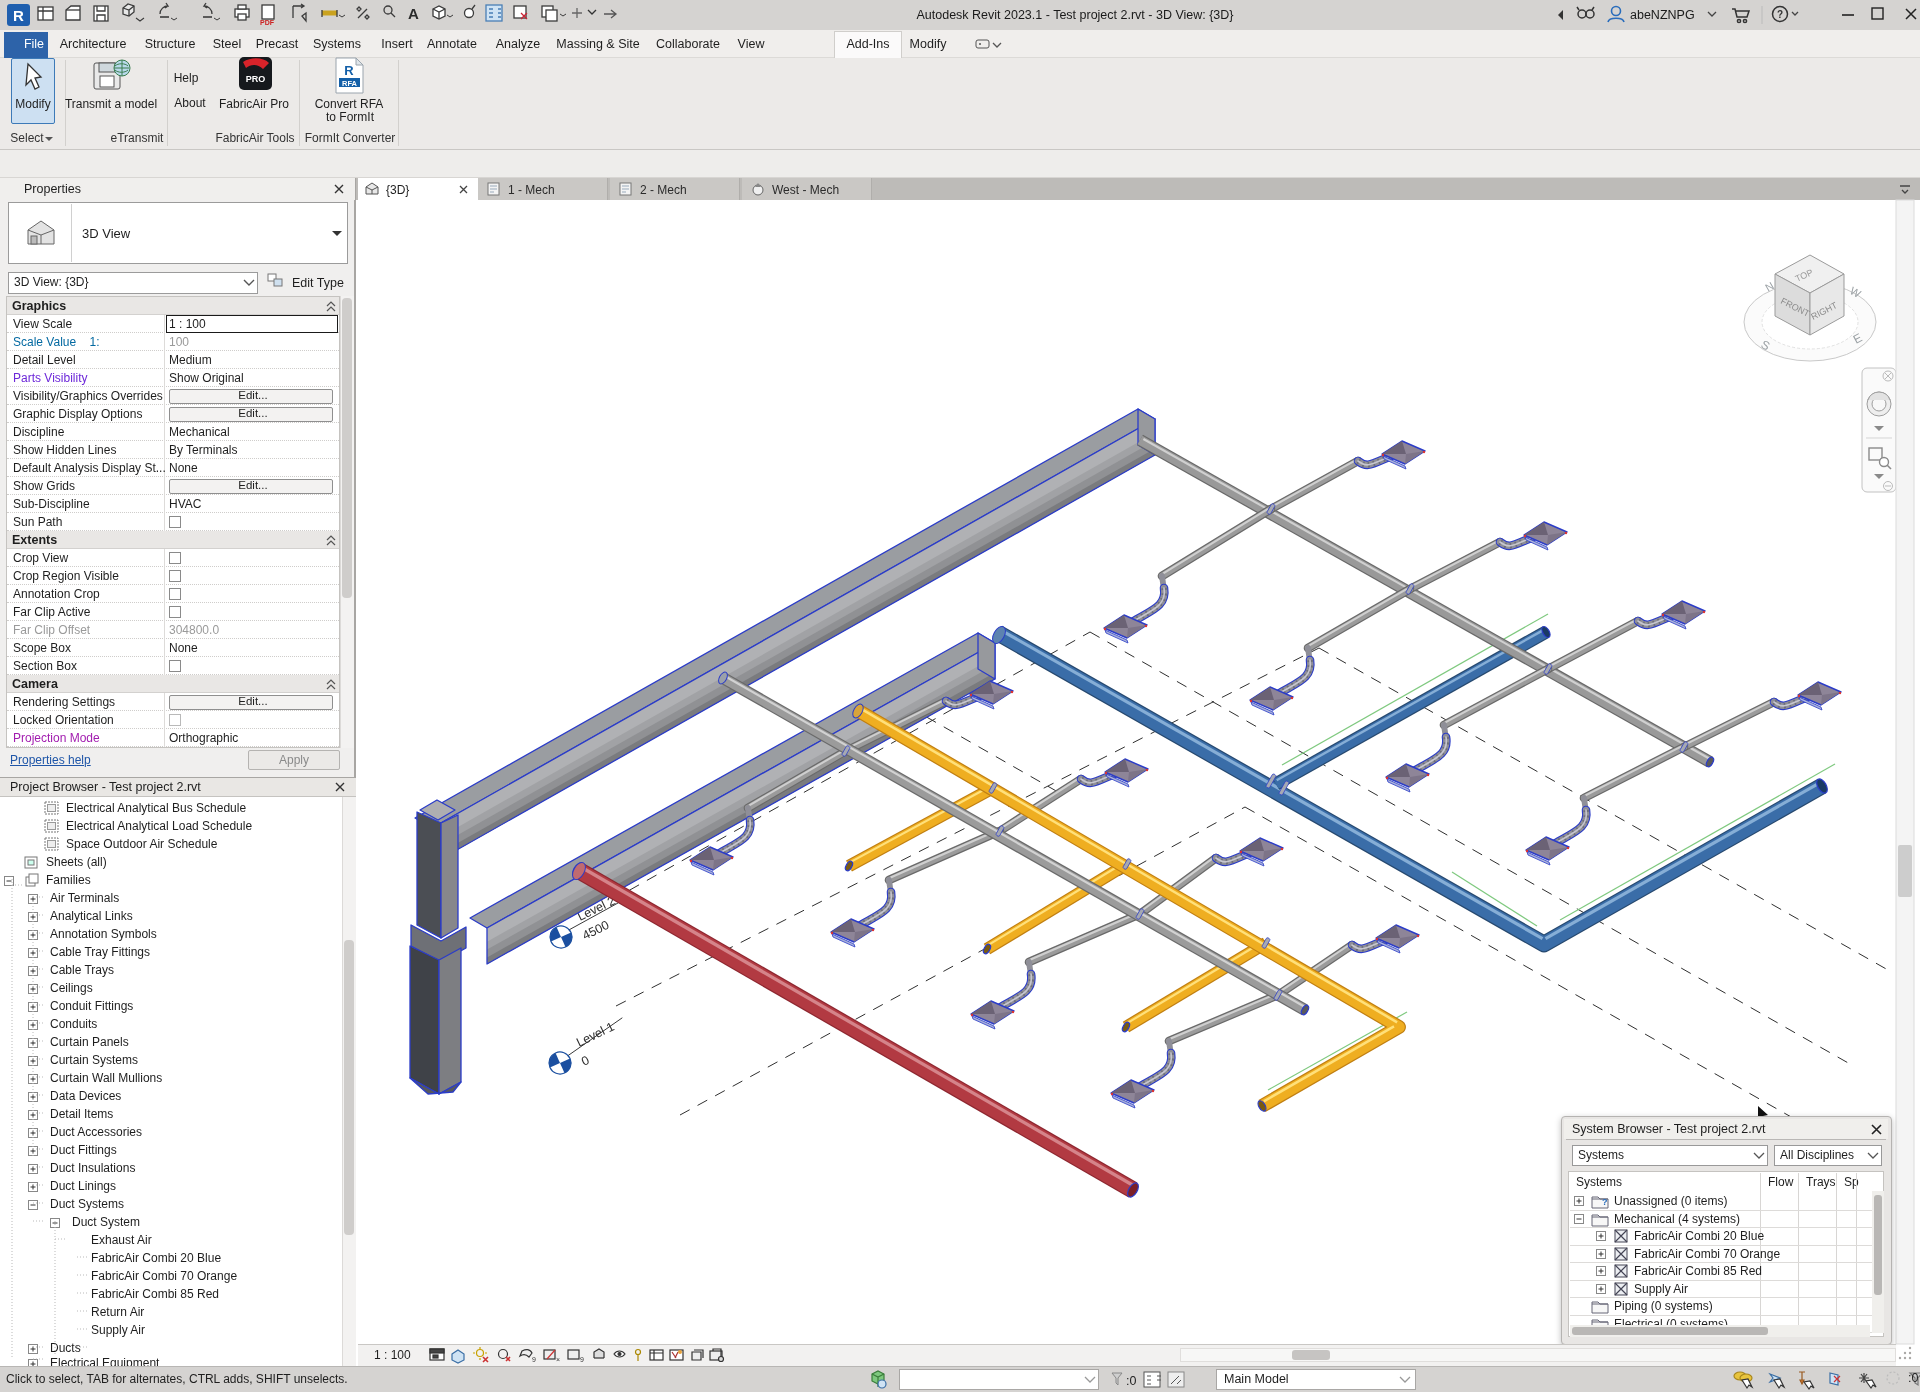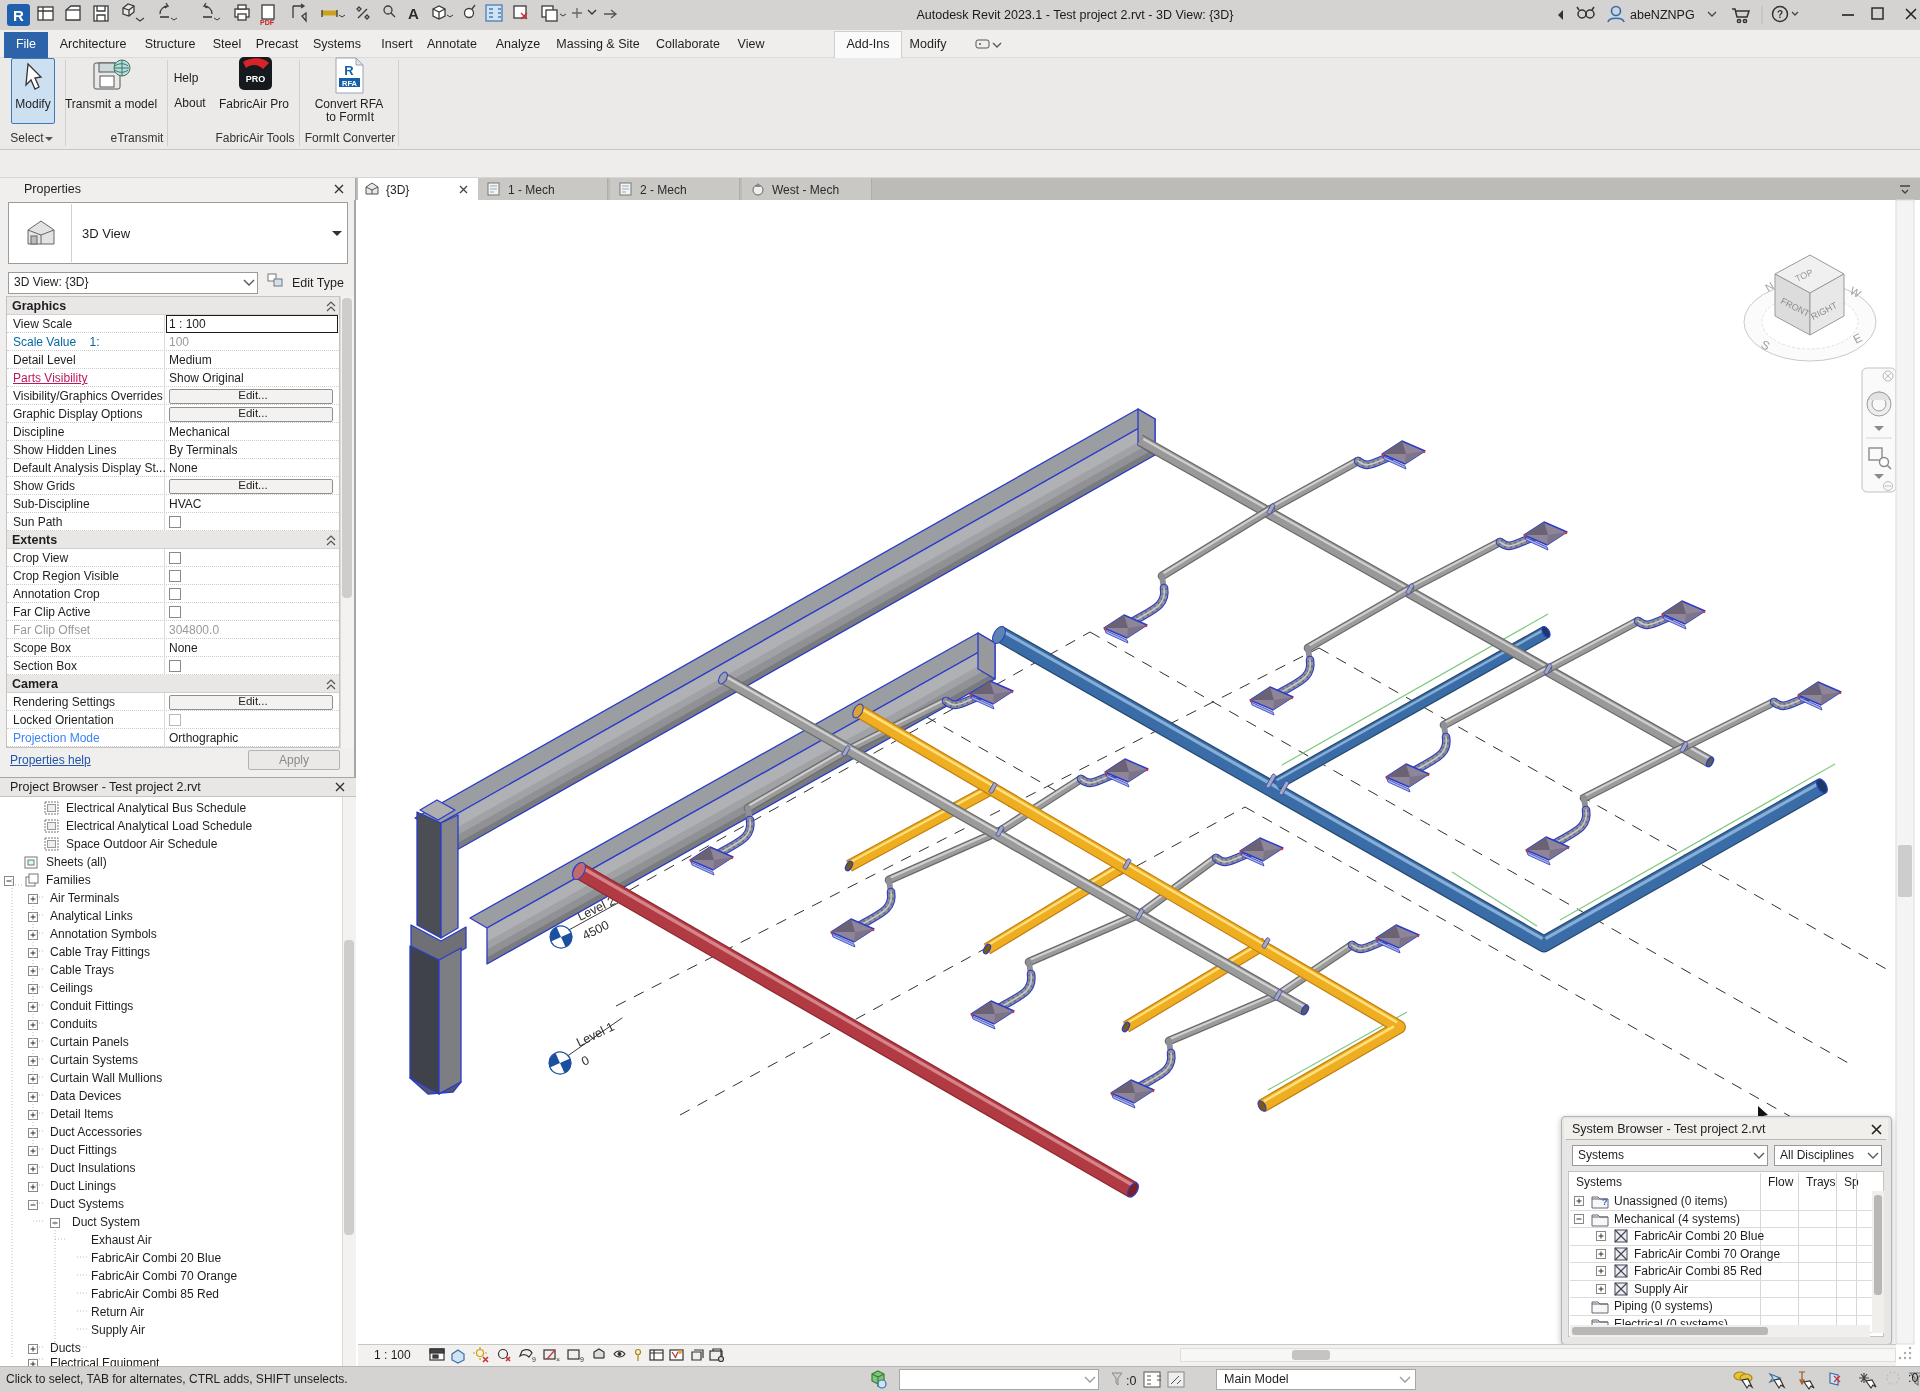--- a/index.html
+++ b/index.html
@@ -121,21 +121,21 @@
 <path d="M222 6v18" stroke="#bbb"></path>
 <circle cx="240" cy="14" r="7.5" fill="none" stroke="#333" stroke-width="1.5"></circle>
     <text x="240" y="18" font-size="10" fill="#333" text-anchor="middle" font-weight="bold">?</text>
 <path d="M252 12l3 3 3-3" fill="none" stroke="#444" stroke-width="1.3"></path>
 <path d="M302 15h12" stroke="#222" stroke-width="1.6"></path>
 <rect x="332" y="8" width="11" height="11" fill="none" stroke="#222" stroke-width="1.4"></rect>
 <path d="M366 9l10 10m0-10l-10 10" stroke="#222" stroke-width="1.5"></path>
 </svg>
 <div class="abs" style="left:0px;top:30px;width:1920px;height:28px;background:#f0eeec;border-bottom:1px solid #dcdad7;"></div>
 <div class="abs" style="left:4px;top:32px;width:44px;height:26px;background:#2d63a9;"></div>
-<div class="txt" style="left:26px;top:37px;font-size:12.5px;color:#ffffff;transform:translateX(-50%);">File</div>
+<div class="txt" style="left:34px;top:37px;font-size:12.5px;color:#ffffff;transform:translateX(-50%);">File</div>
 <div class="txt" style="left:93px;top:37px;font-size:12.5px;color:#1e1e1e;transform:translateX(-50%);">Architecture</div>
 <div class="txt" style="left:170px;top:37px;font-size:12.5px;color:#1e1e1e;transform:translateX(-50%);">Structure</div>
 <div class="txt" style="left:227px;top:37px;font-size:12.5px;color:#1e1e1e;transform:translateX(-50%);">Steel</div>
 <div class="txt" style="left:277px;top:37px;font-size:12.5px;color:#1e1e1e;transform:translateX(-50%);">Precast</div>
 <div class="txt" style="left:337px;top:37px;font-size:12.5px;color:#1e1e1e;transform:translateX(-50%);">Systems</div>
 <div class="txt" style="left:397px;top:37px;font-size:12.5px;color:#1e1e1e;transform:translateX(-50%);">Insert</div>
 <div class="txt" style="left:452px;top:37px;font-size:12.5px;color:#1e1e1e;transform:translateX(-50%);">Annotate</div>
 <div class="txt" style="left:518px;top:37px;font-size:12.5px;color:#1e1e1e;transform:translateX(-50%);">Analyze</div>
 <div class="txt" style="left:598px;top:37px;font-size:12.5px;color:#1e1e1e;transform:translateX(-50%);">Massing &amp; Site</div>
 <div class="txt" style="left:688px;top:37px;font-size:12.5px;color:#1e1e1e;transform:translateX(-50%);">Collaborate</div>
@@ -264,21 +264,21 @@
 <div class="abs" style="left:7px;top:333px;width:332px;height:18px;border-bottom:1px dotted #cfcdcb;"></div>
 <div class="abs" style="left:164px;top:333px;width:1px;height:18px;background:#dddbd9;"></div>
 <div class="txt" style="left:13px;top:335px;font-size:12px;color:#0369a1;">Scale Value&nbsp;&nbsp;&nbsp;&nbsp;1:</div>
 <div class="txt" style="left:169px;top:335px;font-size:12px;color:#9a9a9a;">100</div>
 <div class="abs" style="left:7px;top:351px;width:332px;height:18px;border-bottom:1px dotted #cfcdcb;"></div>
 <div class="abs" style="left:164px;top:351px;width:1px;height:18px;background:#dddbd9;"></div>
 <div class="txt" style="left:13px;top:353px;font-size:12px;color:#1e1e1e;">Detail Level</div>
 <div class="txt" style="left:169px;top:353px;font-size:12px;color:#1e1e1e;">Medium</div>
 <div class="abs" style="left:7px;top:369px;width:332px;height:18px;border-bottom:1px dotted #cfcdcb;"></div>
 <div class="abs" style="left:164px;top:369px;width:1px;height:18px;background:#dddbd9;"></div>
-<div class="txt" style="left:13px;top:371px;font-size:12px;color:#be185d;text-decoration:underline;">Parts Visibility</div>
+<div class="txt" style="left:13px;top:371px;font-size:12px;color:#6d28d9;">Parts Visibility</div>
 <div class="txt" style="left:169px;top:371px;font-size:12px;color:#1e1e1e;">Show Original</div>
 <div class="abs" style="left:7px;top:387px;width:332px;height:18px;border-bottom:1px dotted #cfcdcb;"></div>
 <div class="abs" style="left:164px;top:387px;width:1px;height:18px;background:#dddbd9;"></div>
 <div class="txt" style="left:13px;top:389px;font-size:12px;color:#1e1e1e;">Visibility/Graphics Overrides</div>
 <div class="abs" style="left:169px;top:388.5px;width:164px;height:15px;background:#f3f2f1;border:1px solid #8f8f8f;border-radius:2px;"></div>
 <div class="txt" style="left:253px;top:388.5px;font-size:11.5px;color:#1e1e1e;transform:translateX(-50%);">Edit...</div>
 <div class="abs" style="left:7px;top:405px;width:332px;height:18px;border-bottom:1px dotted #cfcdcb;"></div>
 <div class="abs" style="left:164px;top:405px;width:1px;height:18px;background:#dddbd9;"></div>
 <div class="txt" style="left:13px;top:407px;font-size:12px;color:#1e1e1e;">Graphic Display Options</div>
 <div class="abs" style="left:169px;top:406.5px;width:164px;height:15px;background:#f3f2f1;border:1px solid #8f8f8f;border-radius:2px;"></div>
@@ -350,21 +350,21 @@
 <div class="abs" style="left:164px;top:693px;width:1px;height:18px;background:#dddbd9;"></div>
 <div class="txt" style="left:13px;top:695px;font-size:12px;color:#1e1e1e;">Rendering Settings</div>
 <div class="abs" style="left:169px;top:694.5px;width:164px;height:15px;background:#f3f2f1;border:1px solid #8f8f8f;border-radius:2px;"></div>
 <div class="txt" style="left:253px;top:694.5px;font-size:11.5px;color:#1e1e1e;transform:translateX(-50%);">Edit...</div>
 <div class="abs" style="left:7px;top:711px;width:332px;height:18px;border-bottom:1px dotted #cfcdcb;"></div>
 <div class="abs" style="left:164px;top:711px;width:1px;height:18px;background:#dddbd9;"></div>
 <div class="txt" style="left:13px;top:713px;font-size:12px;color:#1e1e1e;">Locked Orientation</div>
 <div class="abs" style="left:169px;top:714px;width:12px;height:12px;background:#fff;border:1px solid #b9b9b9;"></div>
 <div class="abs" style="left:7px;top:729px;width:332px;height:18px;border-bottom:1px dotted #cfcdcb;"></div>
 <div class="abs" style="left:164px;top:729px;width:1px;height:18px;background:#dddbd9;"></div>
-<div class="txt" style="left:13px;top:731px;font-size:12px;color:#3b82f6;">Projection Mode</div>
+<div class="txt" style="left:13px;top:731px;font-size:12px;color:#a21caf;">Projection Mode</div>
 <div class="txt" style="left:169px;top:731px;font-size:12px;color:#1e1e1e;">Orthographic</div>
 <div class="abs" style="left:340px;top:296px;width:14px;height:452px;background:#f3f2f1;border-left:1px solid #dcdad8;"></div>
 <div class="abs" style="left:342px;top:298px;width:10px;height:300px;background:#cfcdcb;border-radius:4px;"></div>
 <div class="txt" style="left:10px;top:753px;font-size:12px;color:#1f56a8;text-decoration:underline;">Properties help</div>
 <div class="abs" style="left:248px;top:750px;width:92px;height:20px;background:#ebe9e7;border:1px solid #b5b3b1;border-radius:2px;"></div>
 <div class="txt" style="left:294px;top:753px;font-size:12px;color:#8a8a8a;transform:translateX(-50%);">Apply</div>
 <div class="abs" style="left:0px;top:777px;width:356px;height:20px;background:#e9e7e4;border-top:1px solid #a8a6a3;border-bottom:1px solid #c5c3c0;"></div>
 <div class="txt" style="left:10px;top:780px;font-size:12.5px;color:#1e1e1e;">Project Browser - Test project 2.rvt</div>
 <svg class="abs" style="left:334;top:781" width="12" height="12">
     <path d="M2 2l8 8m0-8l-8 8" stroke="#333" stroke-width="1.4"></path>

